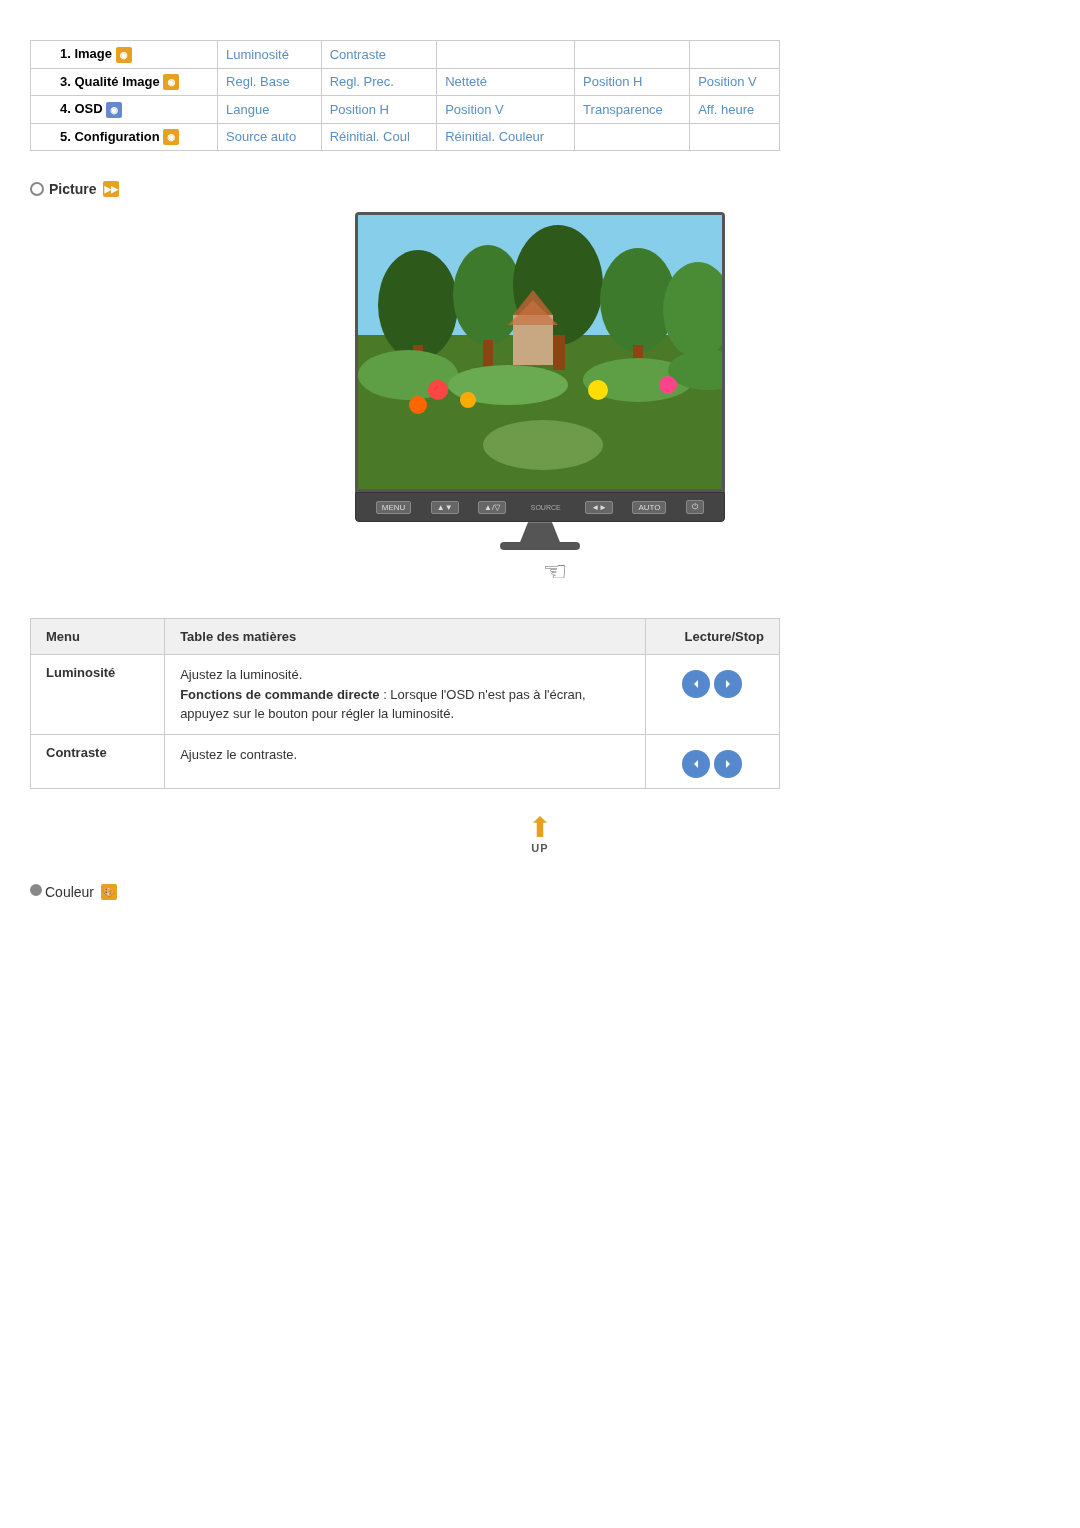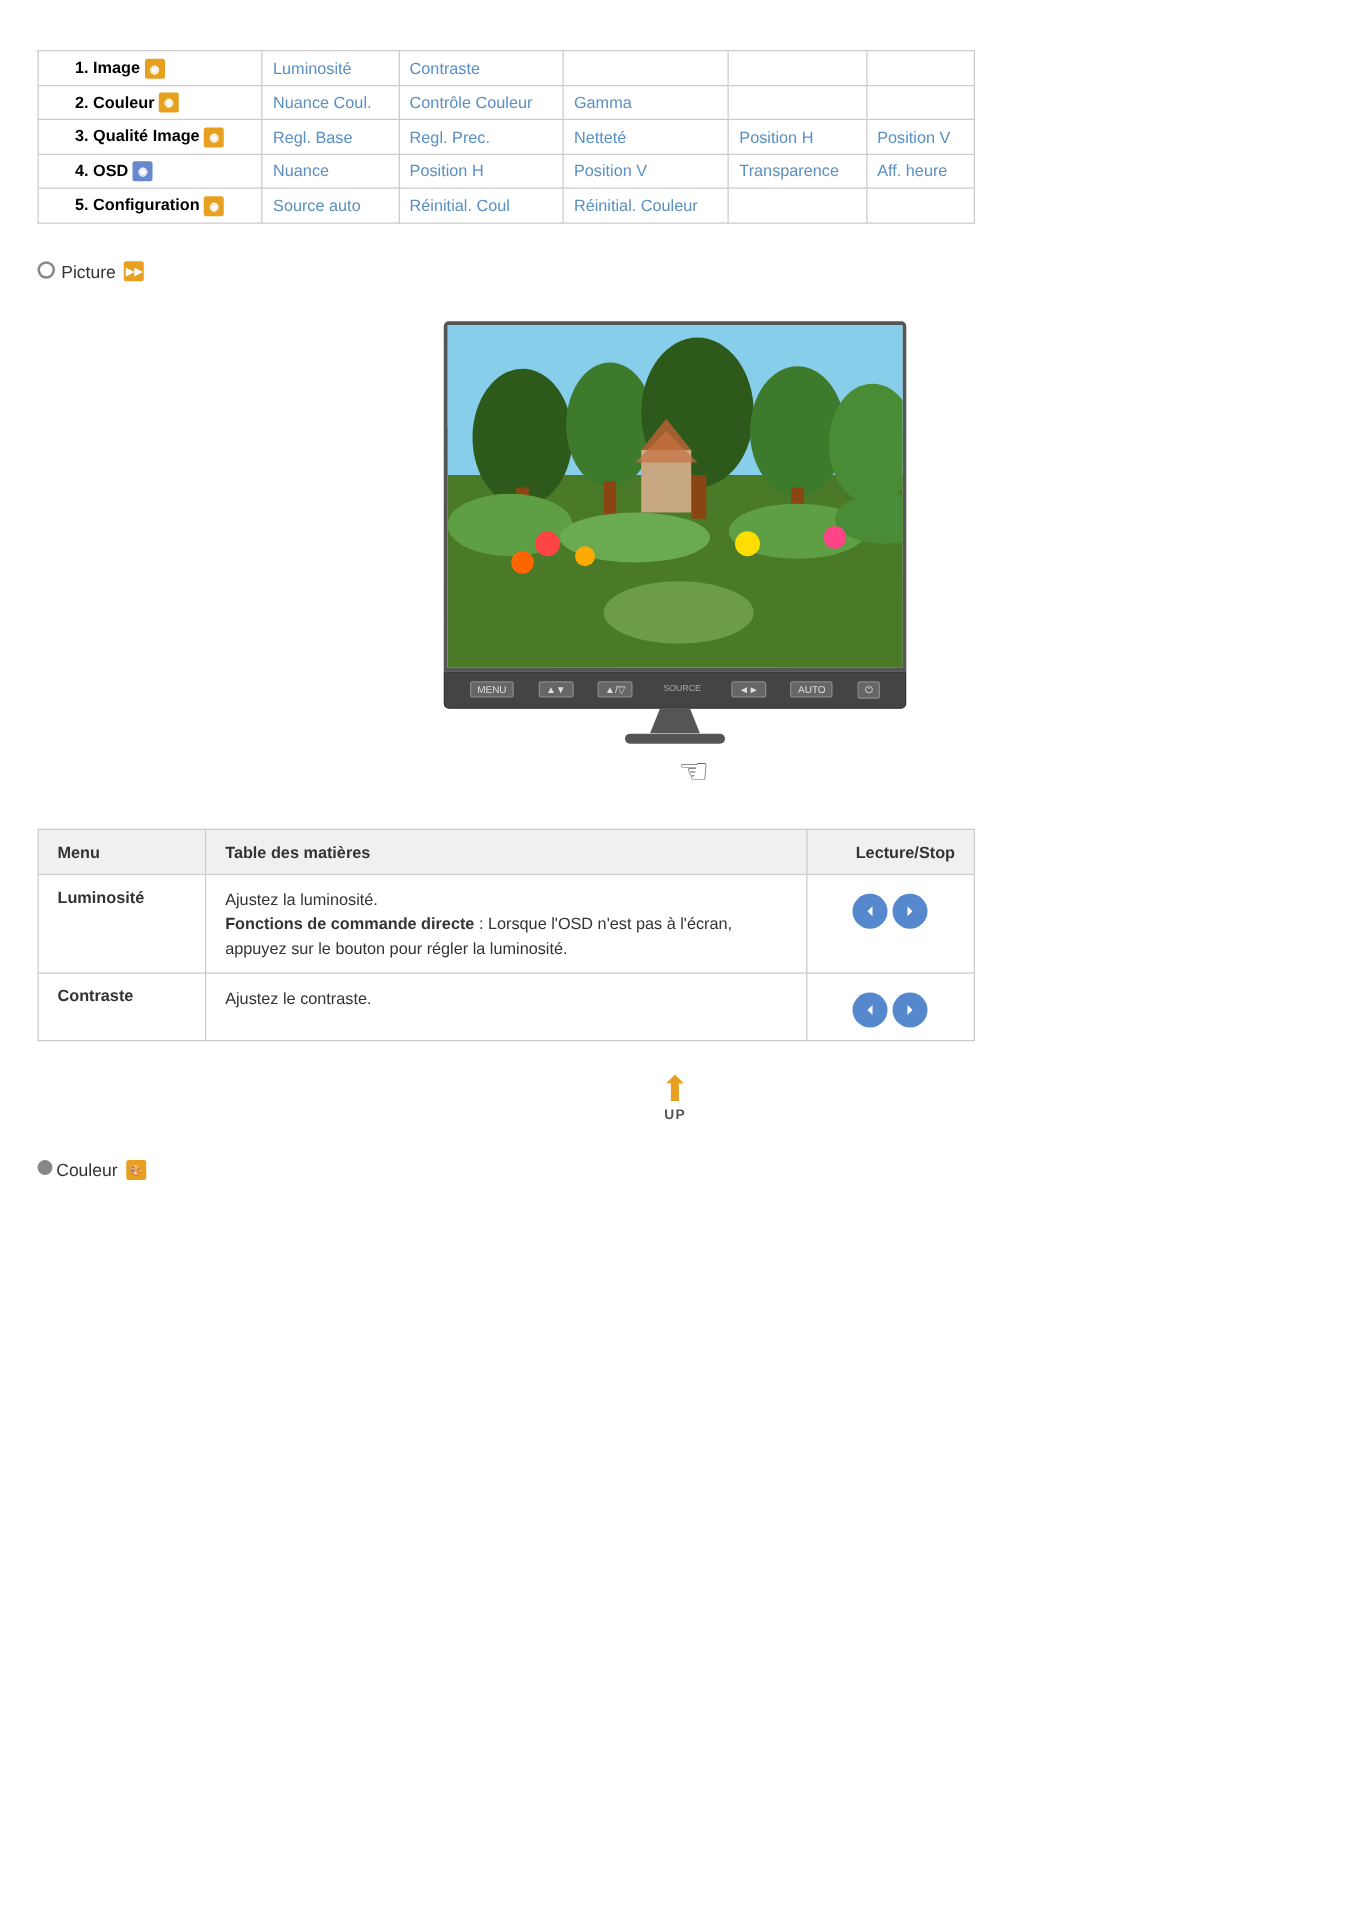--- a/index.html
+++ b/index.html
@@ -50,23 +50,24 @@
       vertical-align: middle;
       font-size: 9px;
       color: white;
       text-align: center;
       line-height: 16px;
     }
 
     
     .section-heading {
       display: flex;
-      margin-bottom: 32px;
+      align-items: center;
+      margin-bottom: 15px;
       font-size: 14px;
-      font-weight: normal;
+      font-weight: bold;
       color: #333;
     }
     .section-heading .circle-icon {
       display: inline-block;
       width: 14px;
       height: 14px;
       border-radius: 50%;
       border: 2px solid #888;
       margin-right: 5px;
     }
@@ -233,38 +234,30 @@
   <tbody id="nav-tbody">
       <tr>
         <td class="menu-item active">1. Image <span style="display:inline-block;width:16px;height:16px;background:#e8a020;border-radius:2px;font-size:9px;color:white;text-align:center;line-height:16px;vertical-align:middle;">◉</span></td>
         <td class="sub-item">Luminosité</td>
         <td class="sub-item">Contraste</td>
         <td></td>
         <td></td>
         <td></td>
       </tr>
       <tr>
-        <td class="menu-item active">2. Couleur <span style="display:inline-block;width:16px;height:16px;background:#e8a020;border-radius:2px;font-size:9px;color:white;text-align:center;line-height:16px;vertical-align:middle;">◉</span></td>
-        <td class="sub-item">Nuance Coul.</td>
-        <td class="sub-item">Contrôle Couleur</td>
-        <td class="sub-item">Gamma</td>
-        <td></td>
-        <td></td>
-      </tr>
-      <tr>
         <td class="menu-item active">3. Qualité Image <span style="display:inline-block;width:16px;height:16px;background:#e8a020;border-radius:2px;font-size:9px;color:white;text-align:center;line-height:16px;vertical-align:middle;">◉</span></td>
         <td class="sub-item">Regl. Base</td>
         <td class="sub-item">Regl. Prec.</td>
         <td class="sub-item">Netteté</td>
         <td class="sub-item">Position H</td>
         <td class="sub-item">Position V</td>
       </tr>
       <tr>
         <td class="menu-item active">4. OSD <span style="display:inline-block;width:16px;height:16px;background:#6688cc;border-radius:2px;font-size:9px;color:white;text-align:center;line-height:16px;vertical-align:middle;">◉</span></td>
-        <td class="sub-item">Nuance</td>
+        <td class="sub-item">Langue</td>
         <td class="sub-item">Position H</td>
         <td class="sub-item">Position V</td>
         <td class="sub-item">Transparence</td>
         <td class="sub-item">Aff. heure</td>
       </tr>
       <tr>
         <td class="menu-item active">5. Configuration <span style="display:inline-block;width:16px;height:16px;background:#e8a020;border-radius:2px;font-size:9px;color:white;text-align:center;line-height:16px;vertical-align:middle;">◉</span></td>
         <td class="sub-item">Source auto</td>
         <td class="sub-item">Réinitial. Coul</td>
         <td class="sub-item">Réinitial. Couleur</td>

